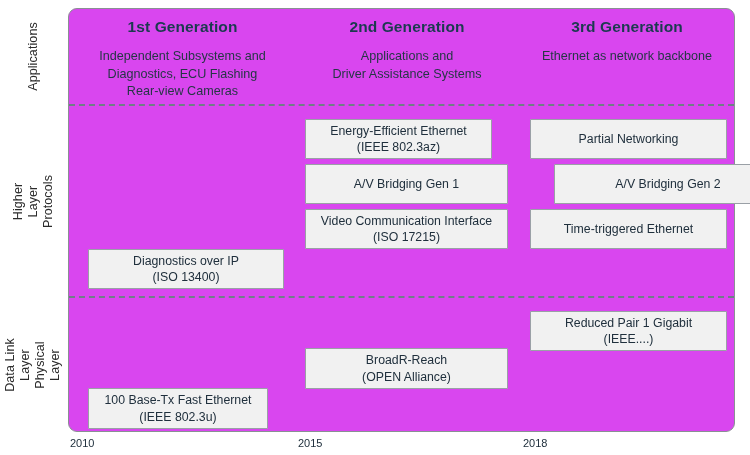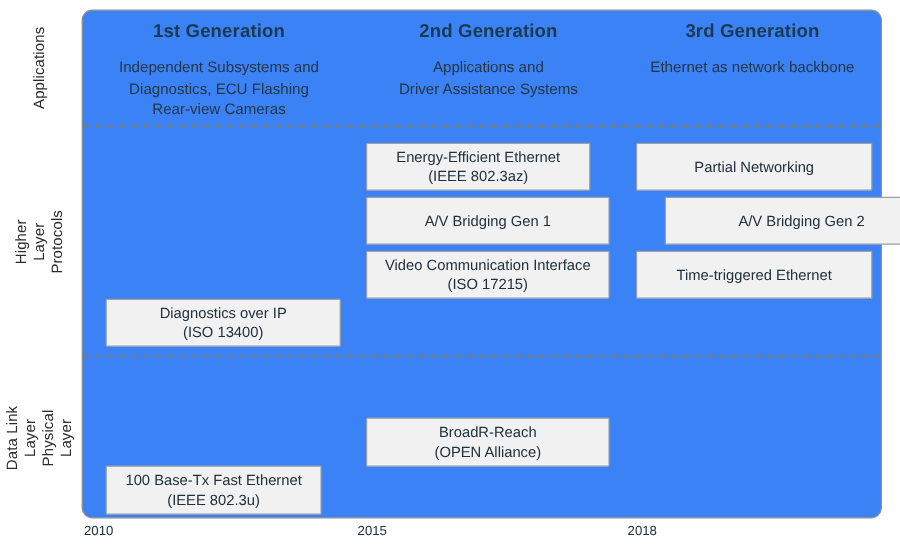--- a/index.html
+++ b/index.html
@@ -43,21 +43,21 @@
     white-space: pre-line;
   }
 
   
   #panel {
     position: absolute;
     left: 68px;
     top: 8px;
     width: 667px;
     height: 424px;
-    background: #3b82f6;
+    background: #d946ef;
     border: 1.6px solid #8a8f94;
     border-radius: 9px;
     box-sizing: border-box;
   }
 
   
   .divider {
     position: absolute;
     left: 0;
     width: 100%;
@@ -162,20 +162,22 @@
     <div class="tech-box" style="left:485px;top:155px;width:228px;height:40px;">A/V Bridging Gen 2</div>
 
     <div class="tech-box" style="left:236px;top:200px;width:203px;height:40px;">Video Communication Interface
 (ISO 17215)</div>
 
     <div class="tech-box" style="left:461px;top:200px;width:197px;height:40px;">Time-triggered Ethernet</div>
 
     <div class="tech-box" style="left:19px;top:240px;width:196px;height:40px;">Diagnostics over IP
 (ISO 13400)</div>
 
+    <div class="tech-box" style="left:461px;top:302px;width:197px;height:40px;">Reduced Pair 1 Gigabit
+(IEEE....)</div>
 
     <div class="tech-box" style="left:236px;top:339px;width:203px;height:41px;">BroadR-Reach
 (OPEN Alliance)</div>
 
     <div class="tech-box" style="left:19px;top:379px;width:180px;height:41px;">100 Base-Tx Fast Ethernet
 (IEEE 802.3u)</div>
 
   </div>
 
   <div class="tick" style="left:70px;">2010</div>

